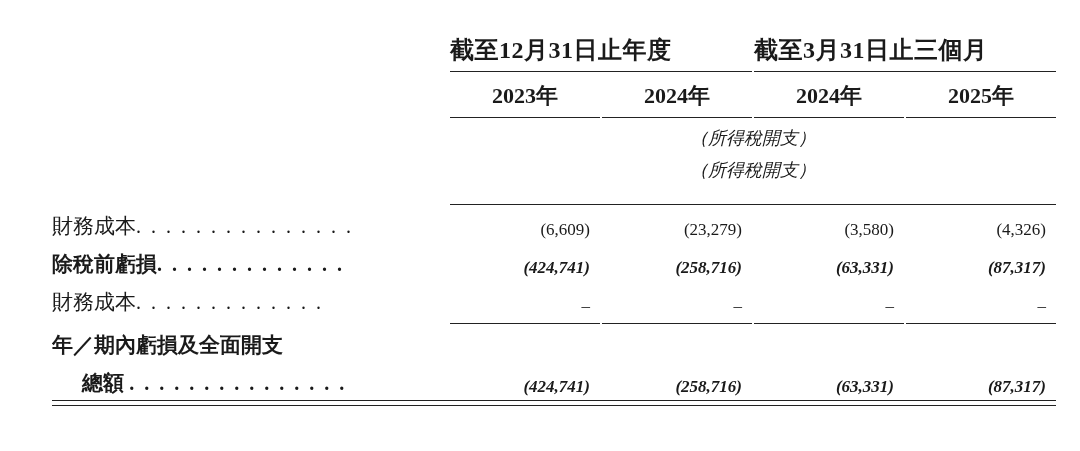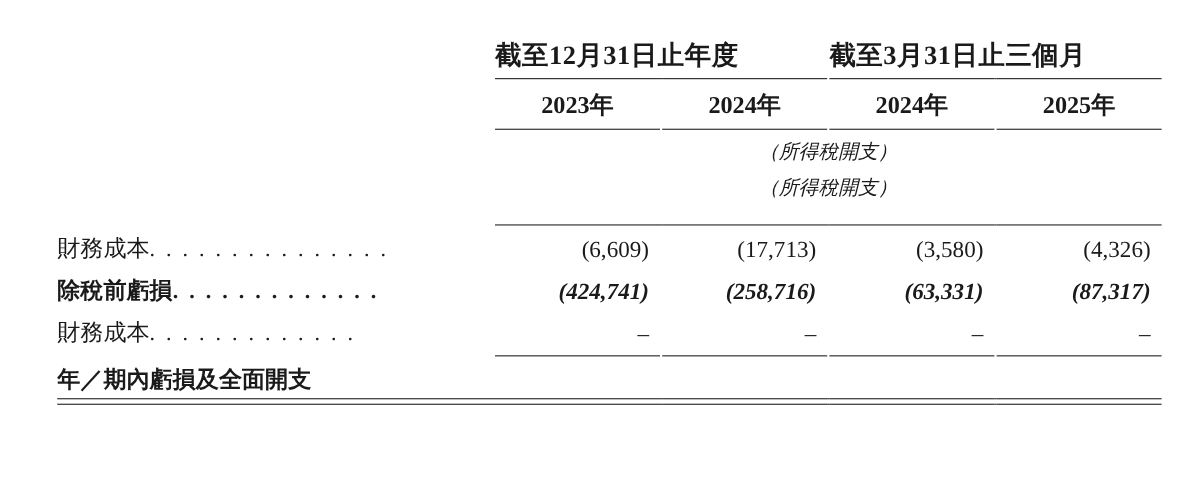--- a/index.html
+++ b/index.html
@@ -84,21 +84,21 @@
   }
   .label .dots {
     letter-spacing: 2.5px;
     font-size: 20px;
   }
   .label.bold { font-weight: bold; }
   .label.indent { padding-left: 30px; }
 
   .num {
     text-align: right;
-    font-size: 21px;
+    font-size: 17px;
     white-space: nowrap;
     padding-top: 7px;
     padding-bottom: 3px;
     padding-right: 10px;
   }
   .num.bold { font-weight: bold; font-style: italic; }
 
   .topline { border-top: 1.4px solid #222; }
   .botline { border-bottom: 1.4px solid #222; }
   .dblline {
@@ -157,21 +157,21 @@
     </tr>
 
     <tr class="rowspacer-lg">
       <td colspan="8"></td>
     </tr>
 
     <tr>
       <td class="label"><span>財務成本</span><span class="dots">. . . . . . . . . . . . . . .</span></td>
       <td class="num topline">(6,609)</td>
       <td class="topline"></td>
-      <td class="num topline">(17,713)</td>
+      <td class="num topline">(23,279)</td>
       <td class="topline"></td>
       <td class="num topline">(3,580)</td>
       <td class="topline"></td>
       <td class="num topline">(4,326)</td>
     </tr>
 
     <tr>
       <td class="label bold"><span>除稅前虧損</span><span class="dots">. . . . . . . . . . . . .</span></td>
       <td class="num bold">(424,741)</td>
       <td></td>
@@ -208,20 +208,30 @@
       <td class="label bold"><span>年／期內虧損及全面開支</span></td>
       <td class="num bold"></td>
       <td></td>
       <td class="num bold"></td>
       <td></td>
       <td class="num bold"></td>
       <td></td>
       <td class="num bold"></td>
     </tr>
 
+    <tr>
+      <td class="label bold indent"><span>總額</span>&nbsp;<span class="dots">. . . . . . . . . . . . . . .</span></td>
+      <td class="num bold">(424,741)</td>
+      <td></td>
+      <td class="num bold">(258,716)</td>
+      <td></td>
+      <td class="num bold">(63,331)</td>
+      <td></td>
+      <td class="num bold">(87,317)</td>
+    </tr>
 
     <tr class="dblline">
       <td></td>
       <td class="dblline"></td>
       <td></td>
       <td class="dblline"></td>
       <td></td>
       <td class="dblline"></td>
       <td></td>
       <td class="dblline"></td>

